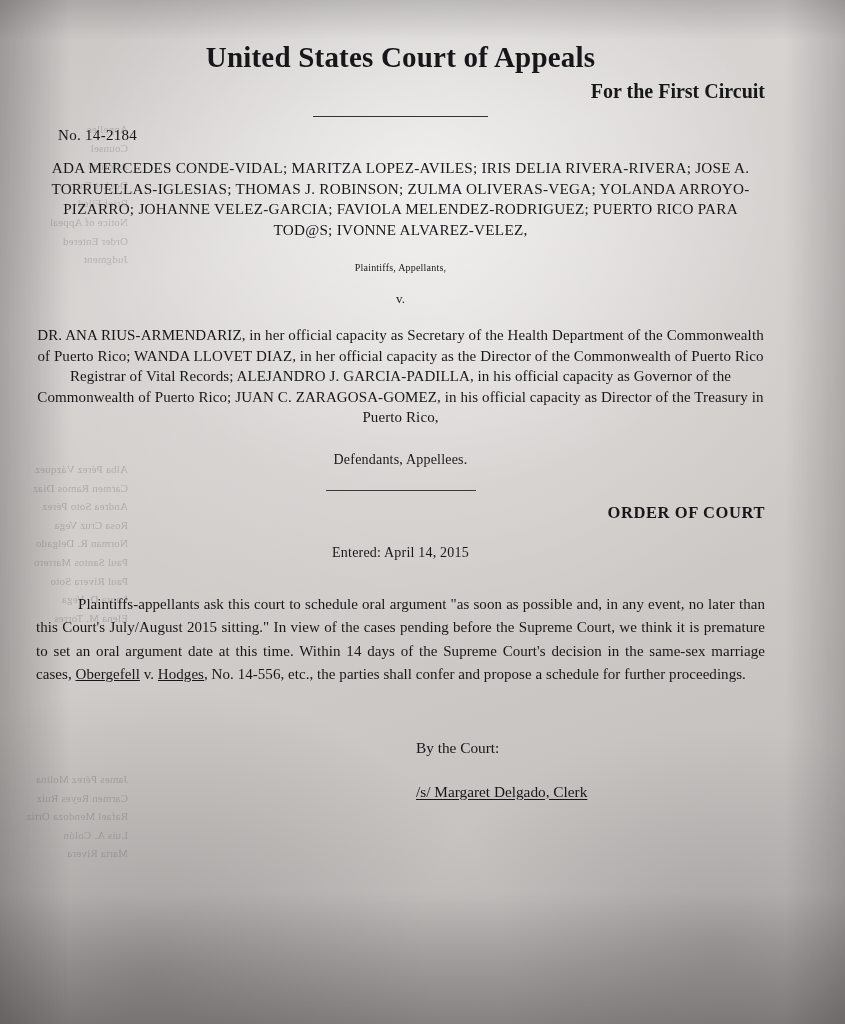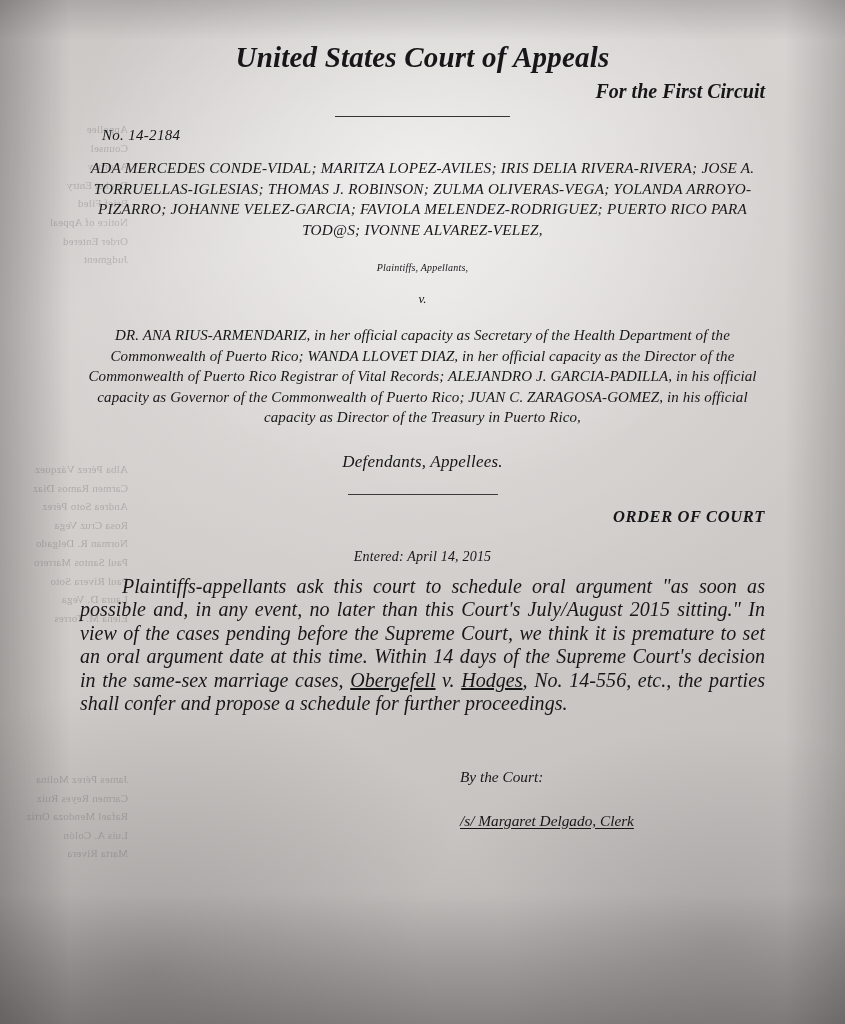--- a/index.html
+++ b/index.html
@@ -58,22 +58,21 @@
     transform: scaleX(-1);
     filter: blur(0.4px);
     white-space: pre;
   }
   .bleed.b2 { top: 460px; }
   .bleed.b3 { top: 770px; }
 
   .content {
     position: relative;
     z-index: 3;
-    padding: 40px 80px 0 80px;
-    font-style: italic;
+    padding: 40px 80px 0 36px;
   }
 
   .title {
     text-align: center;
     font-weight: bold;
     font-size: 29px;
     line-height: 34px;
     letter-spacing: 0.2px;
   }
   .subtitle {
@@ -114,21 +113,21 @@
   }
   .defblock {
     text-align: center;
     font-size: 15px;
     line-height: 20.5px;
     margin-top: 18px;
     letter-spacing: 0.1px;
   }
   .role2 {
     text-align: center;
-    font-size: 17px;
+    font-size: 14px;
     margin-top: 24px;
     letter-spacing: 0.2px;
   }
   .rule2 {
     width: 150px;
     height: 0;
     border-top: 1.2px solid #3a3a3a;
     margin: 22px auto 0 auto;
   }
   .order-title {
@@ -138,25 +137,25 @@
     letter-spacing: 0.6px;
     margin-top: 12px;
   }
   .entered {
     text-align: center;
     font-size: 14px;
     margin-top: 22px;
     letter-spacing: 0.2px;
   }
   .body-para {
-    font-size: 20px;
+    font-size: 15px;
     line-height: 23.5px;
     text-align: justify;
     text-indent: 42px;
-    margin-top: 10px;
+    margin-top: 32px;
     letter-spacing: 0.05px;
   }
   .u { text-decoration: underline; }
   .by-court {
     font-size: 15.3px;
     margin-top: 52px;
     margin-left: 380px;
   }
   .signature {
     font-size: 15.3px;

